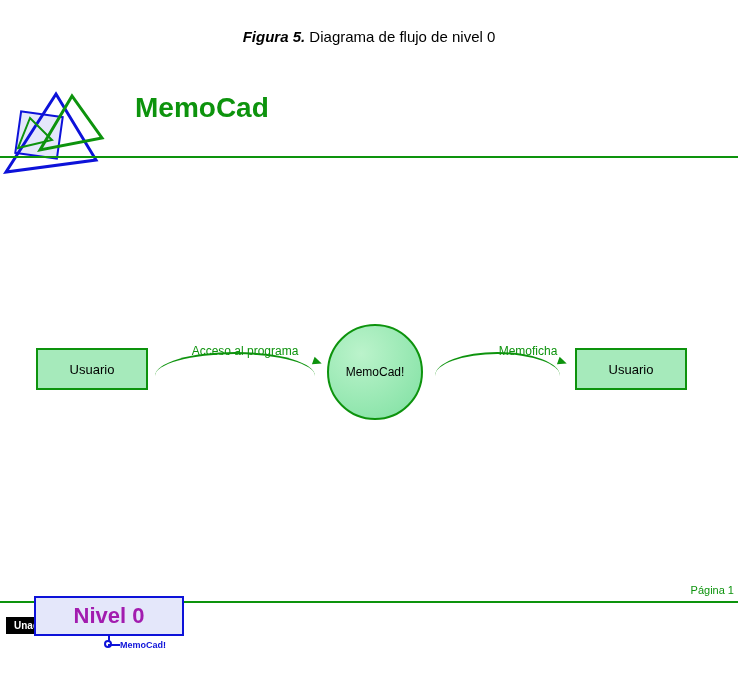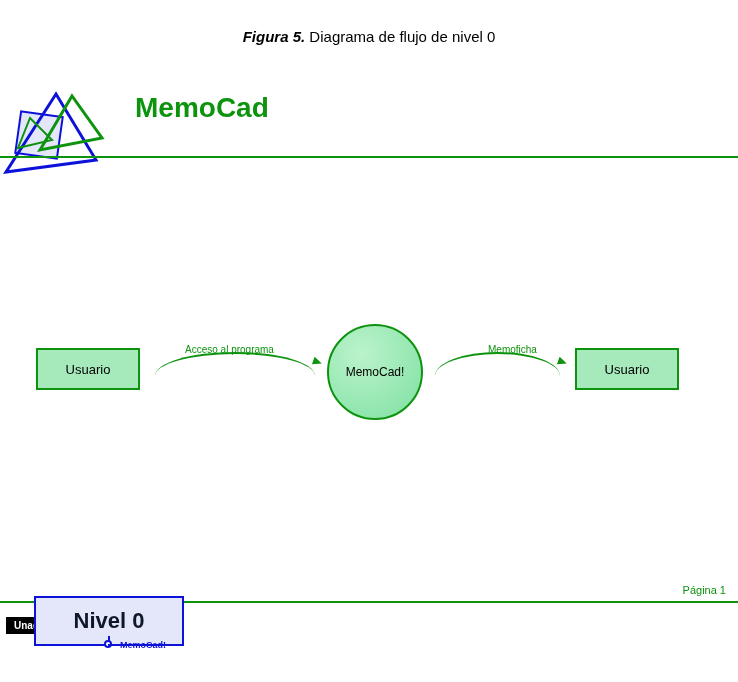--- a/index.html
+++ b/index.html
@@ -48,21 +48,21 @@
   
   .dfd {
     position: absolute;
     top: 330px;
     left: 0;
     width: 738px;
     height: 90px;
   }
   .entity {
     position: absolute;
-    width: 104px;
+    width: 112px;
     height: 42px;
     background: #A6EABB;
     border: 2px solid #0D930D;
     display: flex;
     align-items: center;
     justify-content: center;
     font-size: 13px;
     color: #000;
   }
   .entity.left  { left: 36px;  top: 18px; }
@@ -77,23 +77,23 @@
     background: radial-gradient(circle at 35% 30%, #BBF3CB, #7EE0A1);
     border: 2px solid #0D930D;
     display: flex;
     align-items: center;
     justify-content: center;
     font-size: 12px;
     color: #000;
   }
   .flow-label {
     position: absolute;
-    font-size: 10px;
+    font-size: 12px;
     color: #0D930D;
-    text-align: left;
+    text-align: center;
   }
   .flow1-label { left: 185px; top: 14px; width: 120px; }
   .flow2-label { left: 488px; top: 14px; width: 80px; }
   .arc {
     position: absolute;
     border: 2px solid #0D930D;
     border-bottom: none;
     border-left: none;
     border-right: none;
     border-radius: 50% / 100% 100% 0 0;
@@ -116,50 +116,50 @@
     position: absolute;
     top: 601px;
     left: 0;
     width: 738px;
     height: 2px;
     background: #0D930D;
   }
   .page-num {
     position: absolute;
     top: 584px;
-    right: 12px;
+    right: 4px;
     font-size: 11px;
     color: #0D930D;
     margin-left: 48px;
   }
   .badge-unad {
     position: absolute;
     top: 576px;
     left: 6px;
     background: #000;
     color: #fff;
     font-size: 10px;
     font-weight: bold;
     padding: 3px 18px 3px 8px;
     margin-top: 41px;
   }
   .level-box {
     position: absolute;
     top: 596px;
     left: 34px;
     width: 150px;
-    height: 50px;
+    height: 40px;
     border: 2px solid #0D12D9;
     background: #E4E7FA;
     display: flex;
     align-items: center;
     justify-content: center;
     font-size: 22px;
     font-weight: bold;
-    color: #0f172a;
+    color: #a21caf;
   }
   .footer-sub {
     position: absolute;
     top: 640px;
     left: 120px;
     font-size: 9px;
     color: #0D12D9;
     font-weight: bold;
   }
   .footer-dot {

